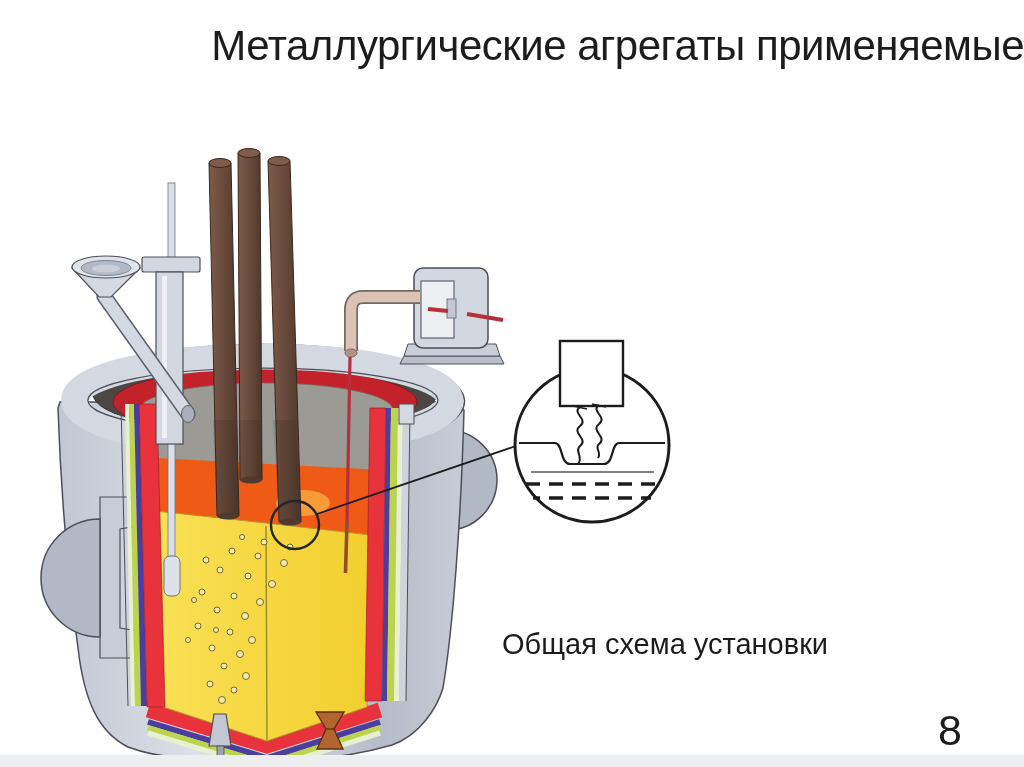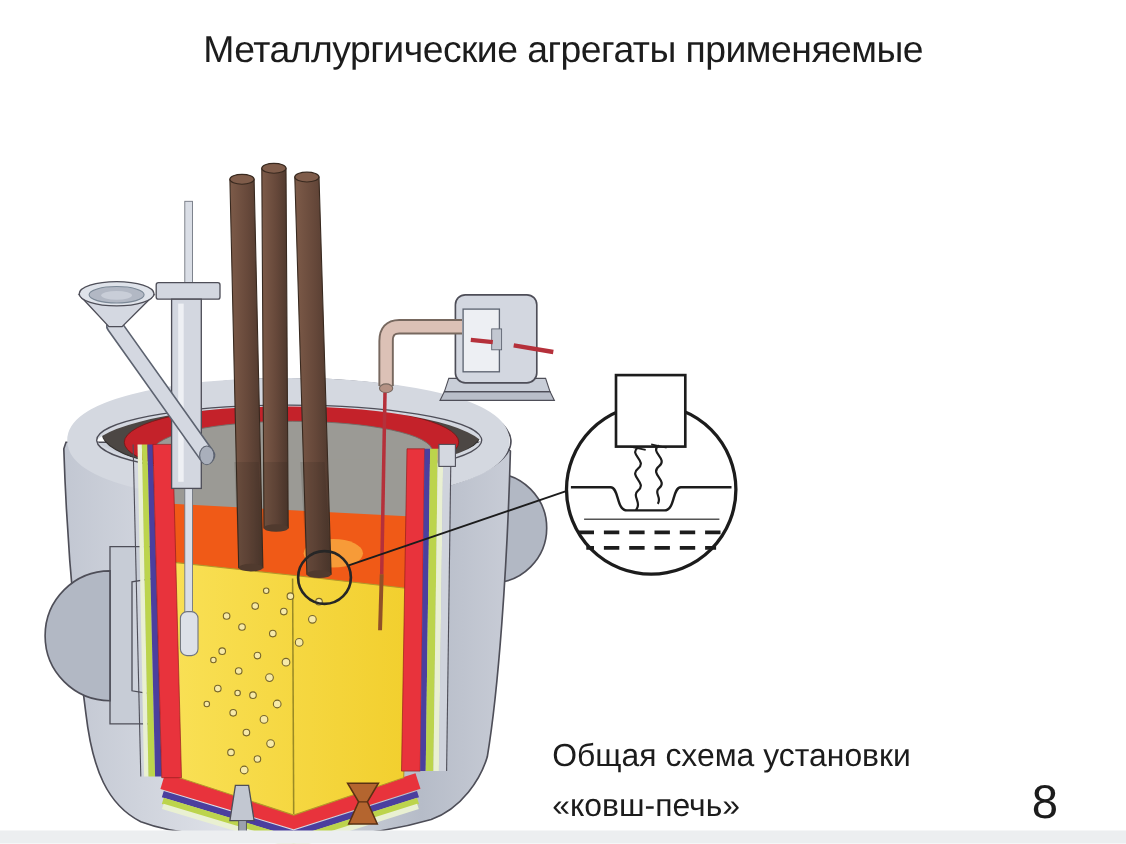--- a/index.html
+++ b/index.html
@@ -3,26 +3,26 @@
 <meta charset="utf-8">
 <style>
   html,body{margin:0;padding:0;}
   body{
     width:1024px;height:767px;position:relative;overflow:hidden;
     background:var(--page-bg,#ffffff);
     font-family:"Liberation Sans",sans-serif;
   }
   svg.diagram{position:absolute;left:0;top:0;}
   .title{
-    position:absolute;top:16px;left:0;width:1024px;text-align:center;
-    font-size:34px;line-height:59px;font-weight:400;letter-spacing:-0.5px;
+    position:absolute;top:16px;left:0;width:1024px;text-align:right;
+    font-size:42px;line-height:59px;font-weight:400;letter-spacing:-0.5px;
     color:var(--ink,#1c1c1c);
   }
   .caption{
-    position:absolute;left:502px;top:664px;width:420px;text-align:left;
+    position:absolute;left:502px;top:621px;width:420px;text-align:left;
     font-size:29px;line-height:46px;font-weight:400;color:var(--ink,#1c1c1c);
   }
   .pagenum{
     position:absolute;left:926px;top:706px;width:48px;text-align:center;
     font-size:43px;font-weight:400;color:var(--ink,#1c1c1c);
   }
 </style>
 </head>
 <body>
 
@@ -211,16 +211,15 @@
 
   <rect x="0" y="755" width="1024" height="12" fill="var(--band)"></rect>
 </svg>
 
 <div class="title">
   <div>Металлургические агрегаты применяемые</div>
 </div>
 
 <div class="caption">
   <div>Общая схема установки</div>
-  <div>«ковш-печь»</div>
 </div>
 
 <div class="pagenum">8</div>
 
 </body></html>

